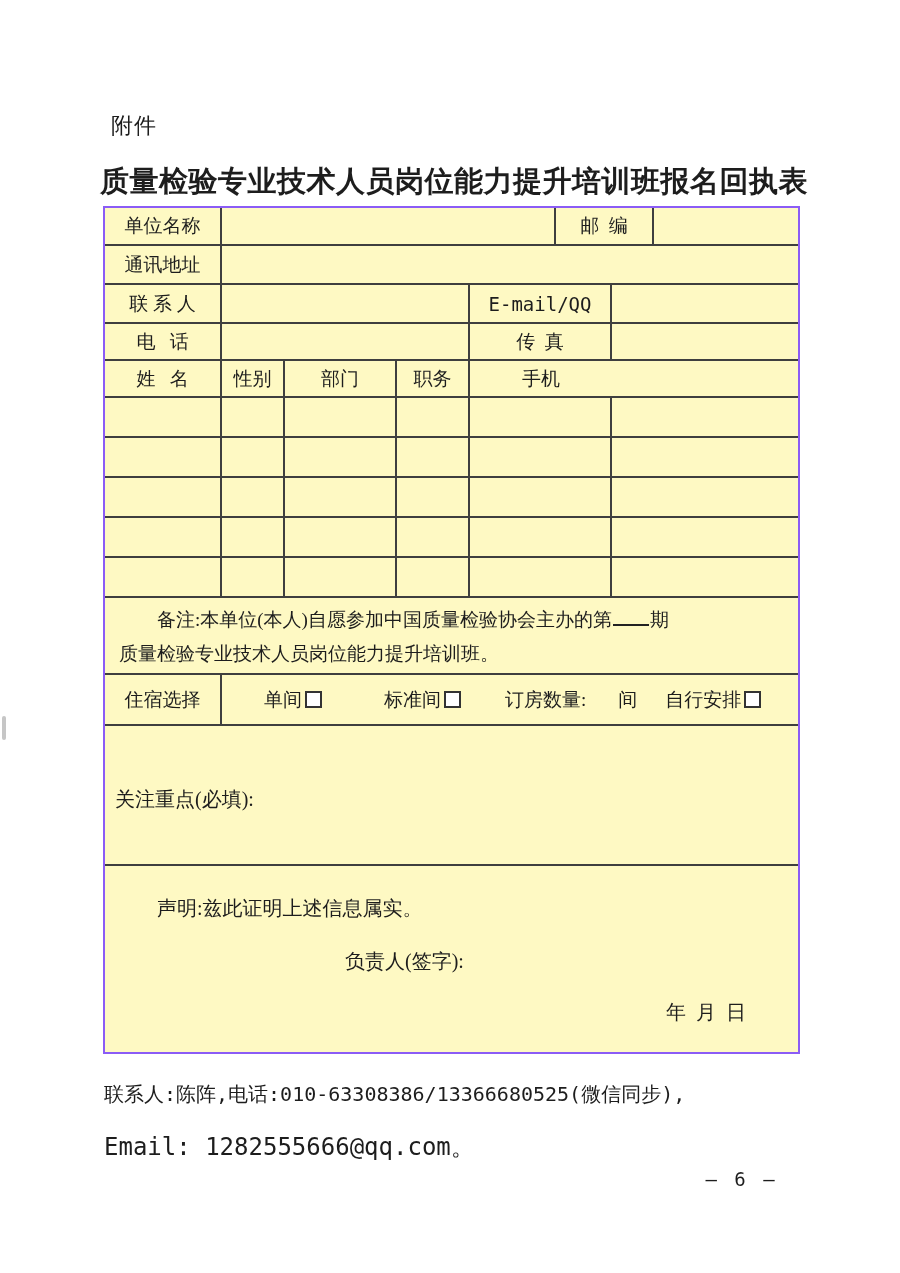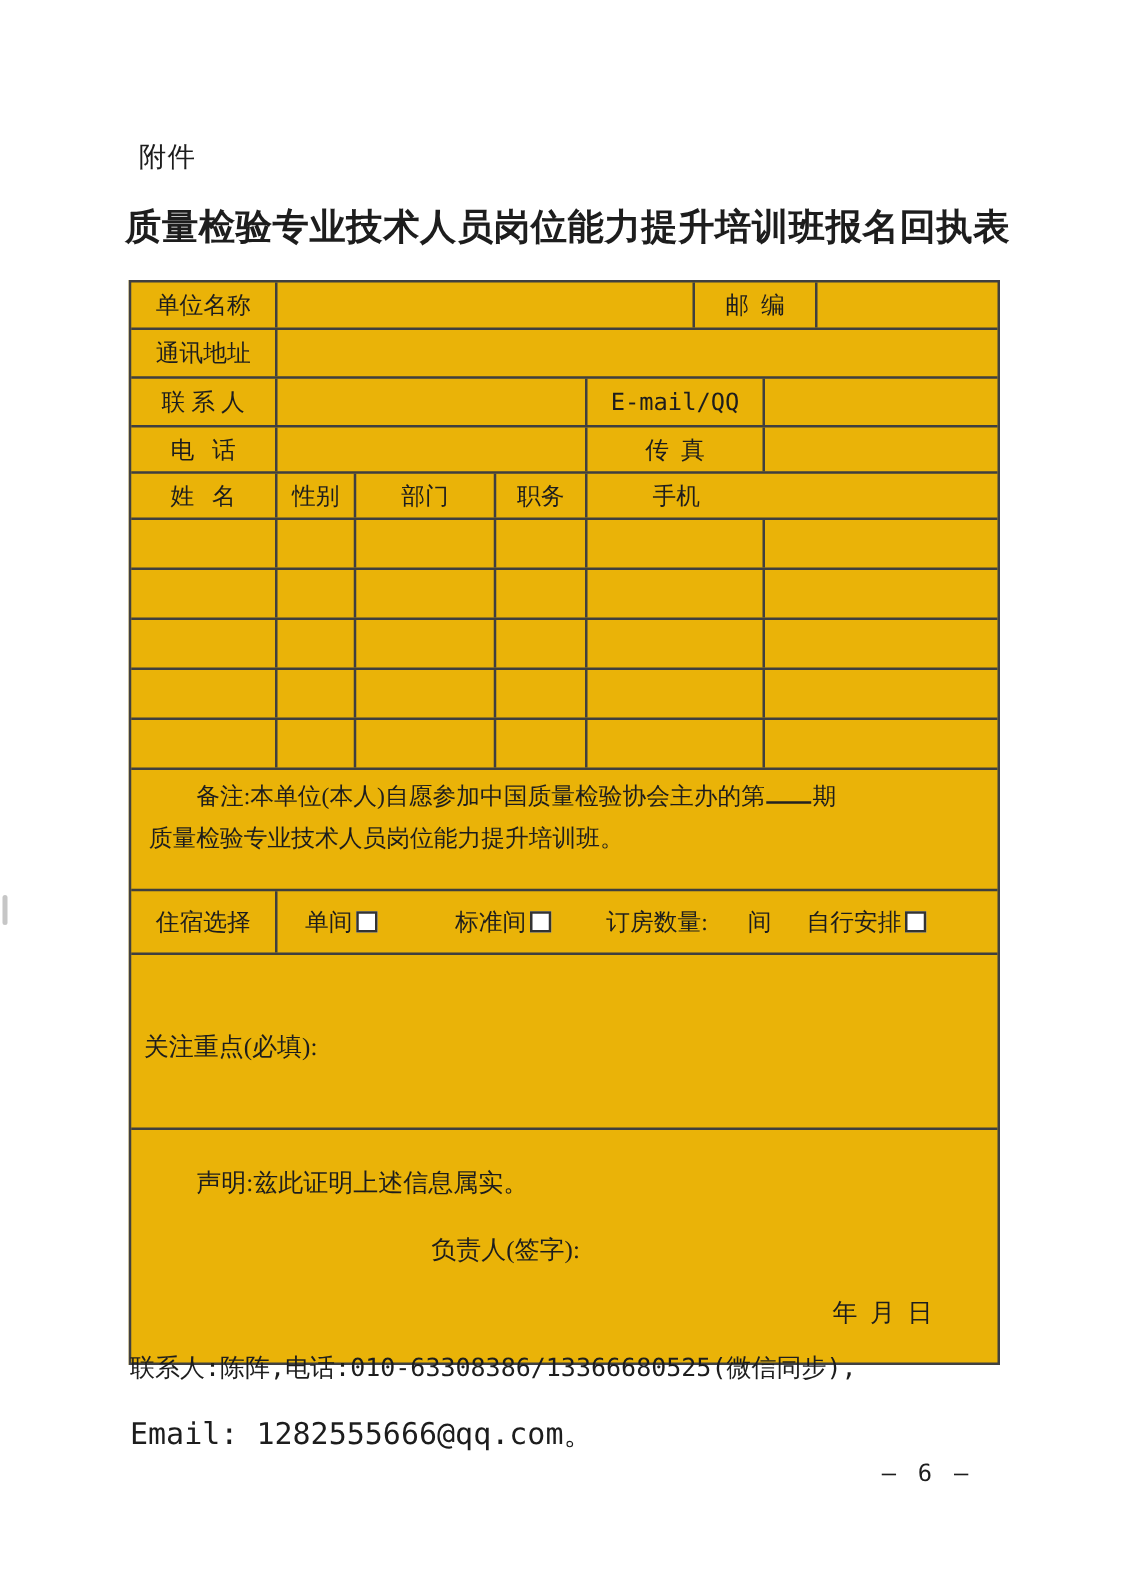--- a/index.html
+++ b/index.html
@@ -12,48 +12,48 @@
   .scan-mark { position:absolute; left:2px; top:716px; width:4px; height:24px; background:#c6c6c6; border-radius:2px; }
 
   .attachment { position:absolute; left:111px; top:111px; font-size:22px; letter-spacing:1px; }
   .doc-title {
     position:absolute; left:100px; top:162px; width:700px; text-align:center;
     font-size:29px; font-weight:bold; font-family:"Liberation Sans", sans-serif;
     letter-spacing:0.5px; white-space:nowrap;
   }
 
   .form-table {
-    position:absolute; left:103px; top:224px; width:697px;
-    border:2px solid #404040; box-sizing:border-box; background:#eab308;
+    position:absolute; left:103px; top:206px; width:697px;
+    border:2px solid #8b5cf6; box-sizing:border-box; background:#fef9c3;
   }
   .row { display:flex; border-bottom:2px solid #3f3f3f; box-sizing:border-box; }
   .row:last-child { border-bottom:none; }
   .cell {
     border-right:2px solid #3f3f3f; box-sizing:border-box;
     display:flex; align-items:center; justify-content:center;
     font-size:19px; white-space:pre; overflow:hidden;
   }
   .cell:last-child { border-right:none; }
-  .cell.left { justify-content:flex-start; }
+  .cell.left { justify-content:flex-start;margin-left:20px; }
 
   
   .w-label { flex:0 0 117px; }
   .w-fill  { flex:1 1 auto; }
   .w-r1val { flex:0 0 334px; }
   .w-post  { flex:0 0 98px; }
   .w-c2    { flex:0 0 248px; }
   .w-c3    { flex:0 0 142px; }
   .w-sex   { flex:0 0 63px; }
   .w-dept  { flex:0 0 112px; }
   .w-pos   { flex:0 0 73px; }
   .w-mob   { flex:0 0 142px; }
 
   
   .h38{height:38px;} .h39{height:39px;} .h37{height:37px;} .h40{height:40px;}
-  .h-remark{height:97px;} .h-lodging{height:51px;} .h-focus{height:140px;} .h-decl{height:186px;}
+  .h-remark{height:77px;} .h-lodging{height:51px;} .h-focus{height:140px;} .h-decl{height:186px;}
 
   .mono { font-family:"DejaVu Sans Mono", monospace; }
 
   .remark-cell { display:block; padding:5px 14px 0 14px; font-size:19px; line-height:34px; white-space:normal; }
   .remark-line1 { text-indent:38px; }
   .blank-underline { display:inline-block; width:36px; height:19px; border-bottom:2px solid #222; margin:0 1px; }
 
   .lodging-content { padding-left:22px; white-space:pre; }
   .checkbox { display:inline-block; width:17px; height:17px; border:2px solid #333; margin:0 0 0 3px; vertical-align:-2px; background:#fff; box-sizing:border-box; }
   .gap62 { display:inline-block; width:62px; }

